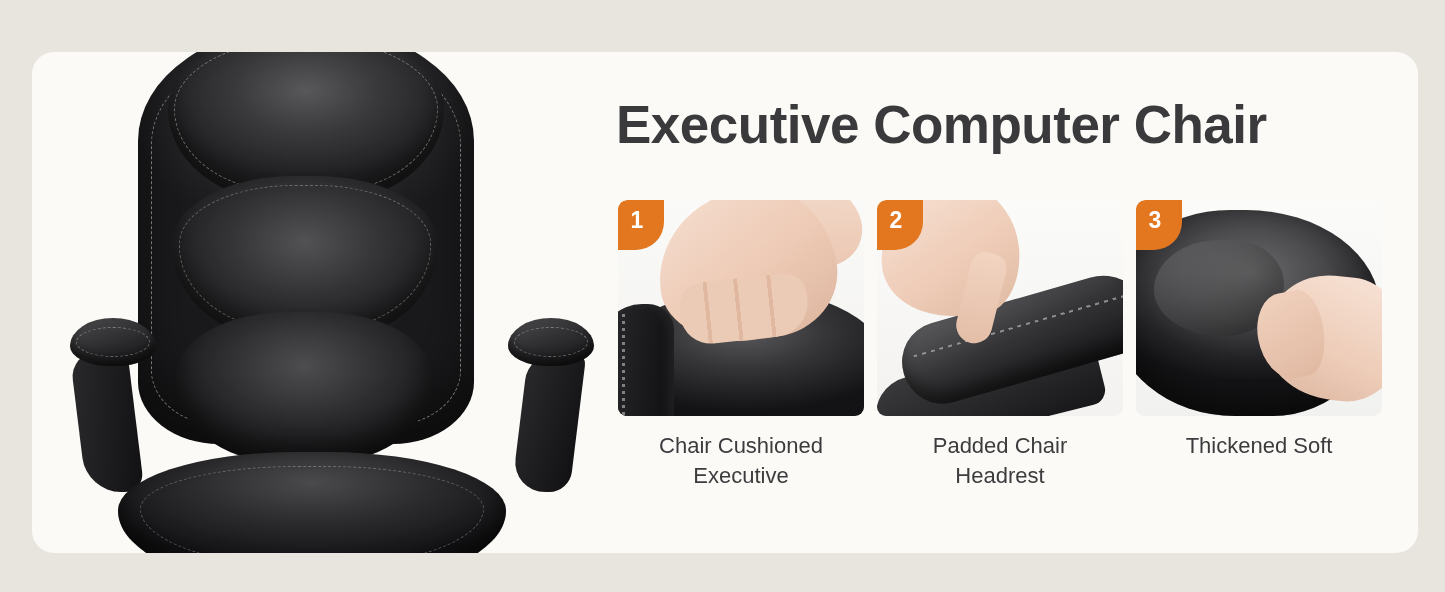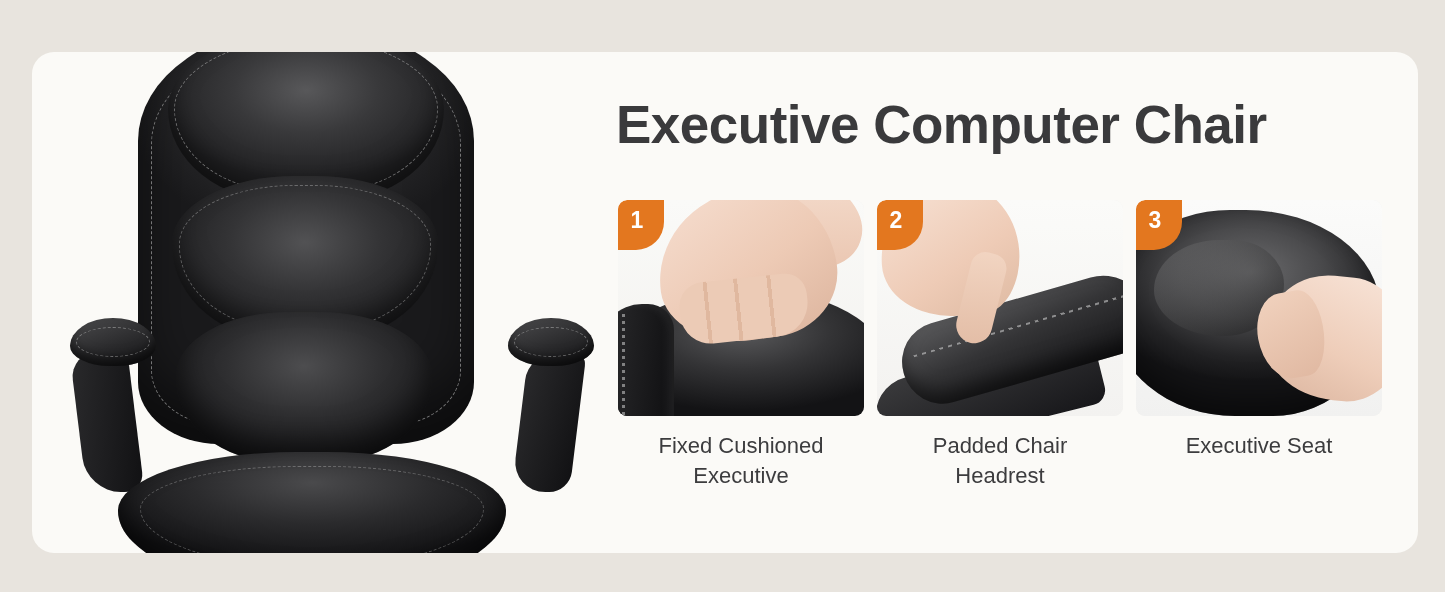--- a/index.html
+++ b/index.html
@@ -410,21 +410,21 @@
         <div class="thumb">
           <div class="t1-bg"></div>
           <div class="t1-leather"></div>
           <div class="t1-roll"></div>
           <div class="t1-arm"></div>
           <div class="t1-hand"></div>
           <div class="t1-fingers"></div>
           <div class="badge">1</div>
         </div>
         <div class="caption">
-          <div>Fixed Cushioned</div>
+          <div>Chair Cushioned</div>
           <div>Executive</div>
         </div>
       </div>
 
       <div class="feature">
         <div class="thumb">
           <div class="t2-bg"></div>
           <div class="t2-base"></div>
           <div class="t2-pad"></div>
           <div class="t2-hand"></div>
@@ -440,19 +440,19 @@
       <div class="feature">
         <div class="thumb">
           <div class="t3-bg"></div>
           <div class="t3-cushion"></div>
           <div class="t3-fold"></div>
           <div class="t3-hand"></div>
           <div class="t3-knuckles"></div>
           <div class="badge">3</div>
         </div>
         <div class="caption">
-          <div>Executive Seat</div>
+          <div>Thickened Soft</div>
         </div>
       </div>
 
     </div>
   </div>
 </div>
 
 </body></html>

